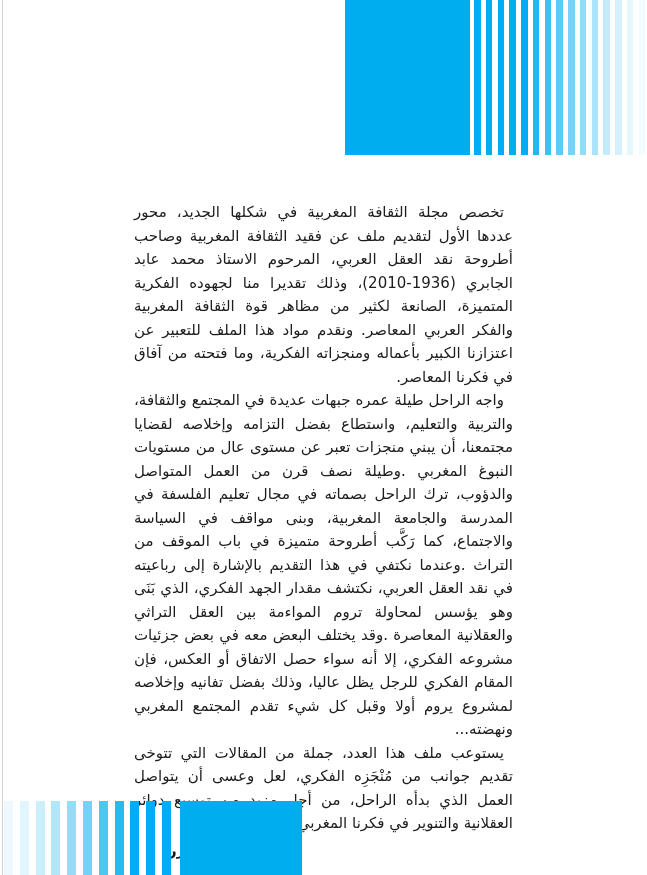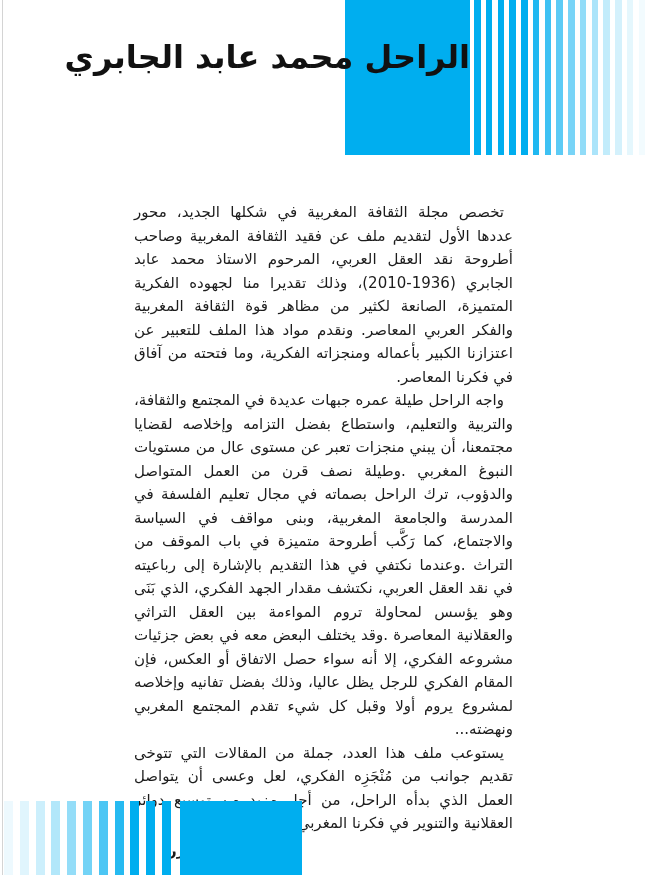--- a/index.html
+++ b/index.html
@@ -99,21 +99,20 @@
         <div class="stripe" style="background: rgb(0, 174, 239); opacity: 0.64;"></div>
         <div class="stripe" style="background: rgb(0, 174, 239); opacity: 0.53;"></div>
         <div class="stripe" style="background: rgb(0, 174, 239); opacity: 0.43;"></div>
         <div class="stripe" style="background: rgb(0, 174, 239); opacity: 0.33;"></div>
         <div class="stripe" style="background: rgb(0, 174, 239); opacity: 0.24;"></div>
         <div class="stripe" style="background: rgb(0, 174, 239); opacity: 0.17;"></div>
         <div class="stripe" style="background: rgb(0, 174, 239); opacity: 0.1;"></div>
         <div class="stripe" style="background: rgb(0, 174, 239); opacity: 0.05;"></div>
       </div>
     <h1 class="title" style="color: rgb(17, 17, 17);">
-      <span>الراحل محمد عابد الجابري</span>
     </h1>
   </header>
 
   <main class="body" style="color: rgb(28, 28, 28);">
     <p>تخصص مجلة الثقافة المغربية في شكلها الجديد، محور عددها الأول لتقديم ملف عن فقيد الثقافة المغربية وصاحب أطروحة نقد العقل العربي، المرحوم الاستاذ محمد عابد الجابري (1936-2010)، وذلك تقديرا منا لجهوده الفكرية المتميزة، الصانعة لكثير من مظاهر قوة الثقافة المغربية والفكر العربي المعاصر. ونقدم مواد هذا الملف للتعبير عن اعتزازنا الكبير بأعماله ومنجزاته الفكرية، وما فتحته من آفاق في فكرنا المعاصر.</p>
     <p>واجه الراحل طيلة عمره جبهات عديدة في المجتمع والثقافة، والتربية والتعليم، واستطاع بفضل التزامه وإخلاصه لقضايا مجتمعنا، أن يبني منجزات تعبر عن مستوى عال من مستويات النبوغ المغربي .وطيلة نصف قرن من العمل المتواصل والدؤوب، ترك الراحل بصماته في مجال تعليم الفلسفة في المدرسة والجامعة المغربية، وبنى مواقف في السياسة والاجتماع، كما رَكَّب أطروحة متميزة في باب الموقف من التراث .وعندما نكتفي في هذا التقديم بالإشارة إلى رباعيته في نقد العقل العربي، نكتشف مقدار الجهد الفكري، الذي بَنَى وهو يؤسس لمحاولة تروم المواءمة بين العقل التراثي والعقلانية المعاصرة .وقد يختلف البعض معه في بعض جزئيات مشروعه الفكري، إلا أنه سواء حصل الاتفاق أو العكس، فإن المقام الفكري للرجل يظل عاليا، وذلك بفضل تفانيه وإخلاصه لمشروع يروم أولا وقبل كل شيء تقدم المجتمع المغربي ونهضته...</p>
     <p>يستوعب ملف هذا العدد، جملة من المقالات التي تتوخى تقديم جوانب من مُنْجَزِه الفكري، لعل وعسى أن يتواصل العمل الذي بدأه الراحل، من أجل مزيد من توسيع دوائر العقلانية والتنوير في فكرنا المغربي.</p>
     <div class="signature">المحرر</div>
   </main>
 

